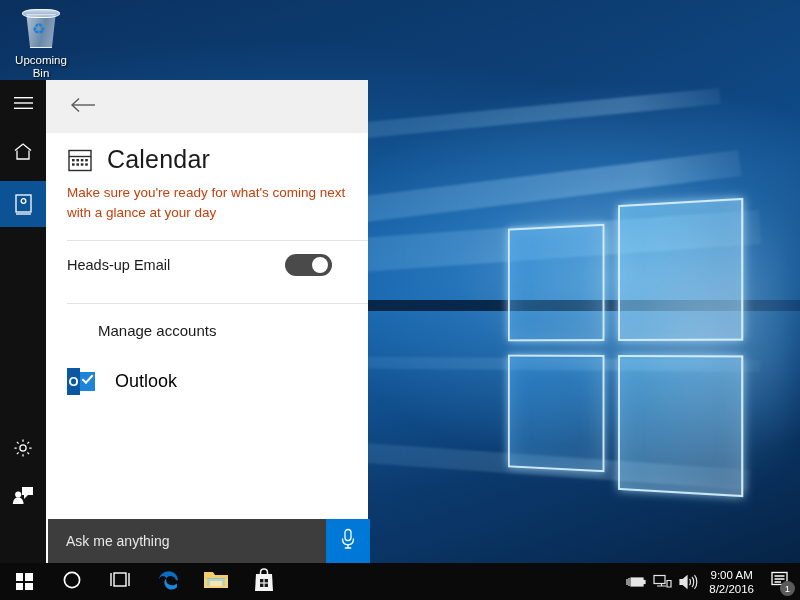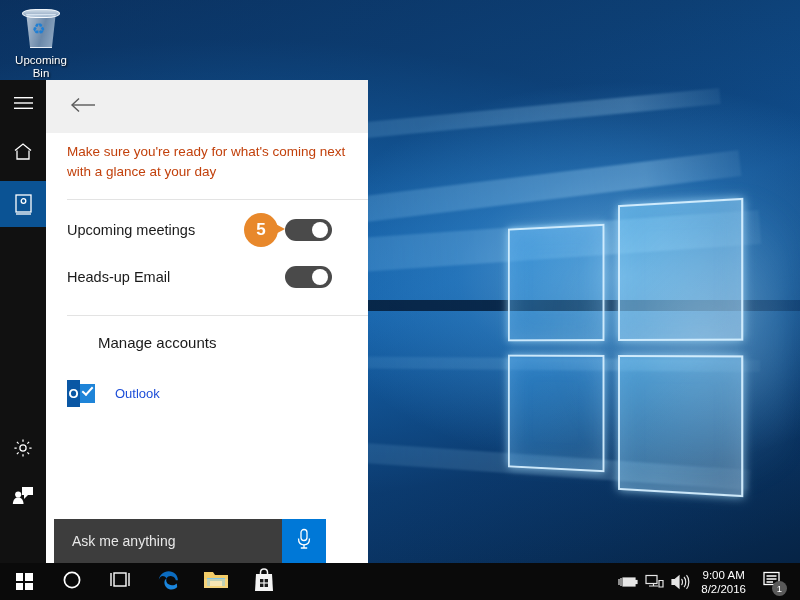--- a/index.html
+++ b/index.html
@@ -287,27 +287,27 @@
     background: #1e84d8;
   }
   .ol-check {
     position: absolute;
     left: 15px; top: 7px;
     width: 11px; height: 6px;
     border-left: 2px solid #ffffff;
     border-bottom: 2px solid #ffffff;
     transform: rotate(-48deg);
   }
-  .account-name { font-size: 13px; color: #1d4ed8; }
+  .account-name { font-size: 18px; color: #000000; }
 
   
   .searchbar {
     position: absolute;
-    left: 54px; top: 519px;
-    width: 272px; height: 44px;
+    left: 48px; top: 519px;
+    width: 322px; height: 44px;
     display: flex;
     background: #3d3d3d;
   }
   .search-input {
     flex: 1;
     display: flex;
     align-items: center;
     padding-left: 18px;
     color: #e8e8e8;
     font-size: 14px;
@@ -333,21 +333,21 @@
   .tb-item {
     width: 48px; height: 37px;
     display: flex; align-items: center; justify-content: center;
     color: #ffffff;
   }
   .tb-spacer { flex: 1; }
   .tray {
     display: flex;
     align-items: center;
     height: 37px;
-    padding-right: 12px;
+    padding-right: 4px;
   }
   .tray-icon {
     width: 26px; height: 37px;
     display: flex; align-items: center; justify-content: center;
     color: #e6e6e6;
   }
   .clock {
     color: #ffffff;
     font-size: 11.5px;
     line-height: 14px;
@@ -475,35 +475,44 @@
             <svg width="26" height="16" viewBox="0 0 26 16" fill="none" stroke="#5a5a5a" stroke-width="1.4">
               <path d="M25 8 H2"></path>
               <path d="M9 1.5 L2 8 L9 14.5"></path>
             </svg>
           </span>
         </div>
       </div>
 
       <div class="panel-body">
 
+        <div class="title-row">
+          <span class="cal-icon">
+            <svg width="26" height="26" viewBox="0 0 26 26" fill="none" stroke="#2b2b2b" stroke-width="1.4">
+              <rect x="2" y="3.5" width="22" height="20"></rect>
+              <path d="M2 9.5 H24"></path>
+              <g fill="#2b2b2b" stroke="none">
+                <rect x="5" y="12" width="2.6" height="2.4"></rect>
+                <rect x="9.4" y="12" width="2.6" height="2.4"></rect>
+                <rect x="13.8" y="12" width="2.6" height="2.4"></rect>
+                <rect x="18.2" y="12" width="2.6" height="2.4"></rect>
+                <rect x="5" y="16.3" width="2.6" height="2.4"></rect>
+                <rect x="9.4" y="16.3" width="2.6" height="2.4"></rect>
+                <rect x="13.8" y="16.3" width="2.6" height="2.4"></rect>
+                <rect x="18.2" y="16.3" width="2.6" height="2.4"></rect>
+              </g>
+            </svg>
+          </span>
+          <span class="title-text">Calendar</span>
+        </div>
 
         <div class="subtitle">Make sure you're ready for what's coming next with a glance at your day</div>
 
         <div class="divider"></div>
 
-        <div class="toggle-row" style="margin-top:6px;">
-          <span class="toggle-label">Upcoming meetings</span>
-          <div class="callout">
-            <div class="tail"></div>
-            <div class="bubble">5</div>
-          </div>
-          <div class="toggle">
-            <div class="knob"></div>
-          </div>
-        </div>
 
         <div class="toggle-row">
           <span class="toggle-label">Heads-up Email</span>
           <div class="toggle">
             <div class="knob"></div>
           </div>
         </div>
 
         <div class="divider d2"></div>
 

